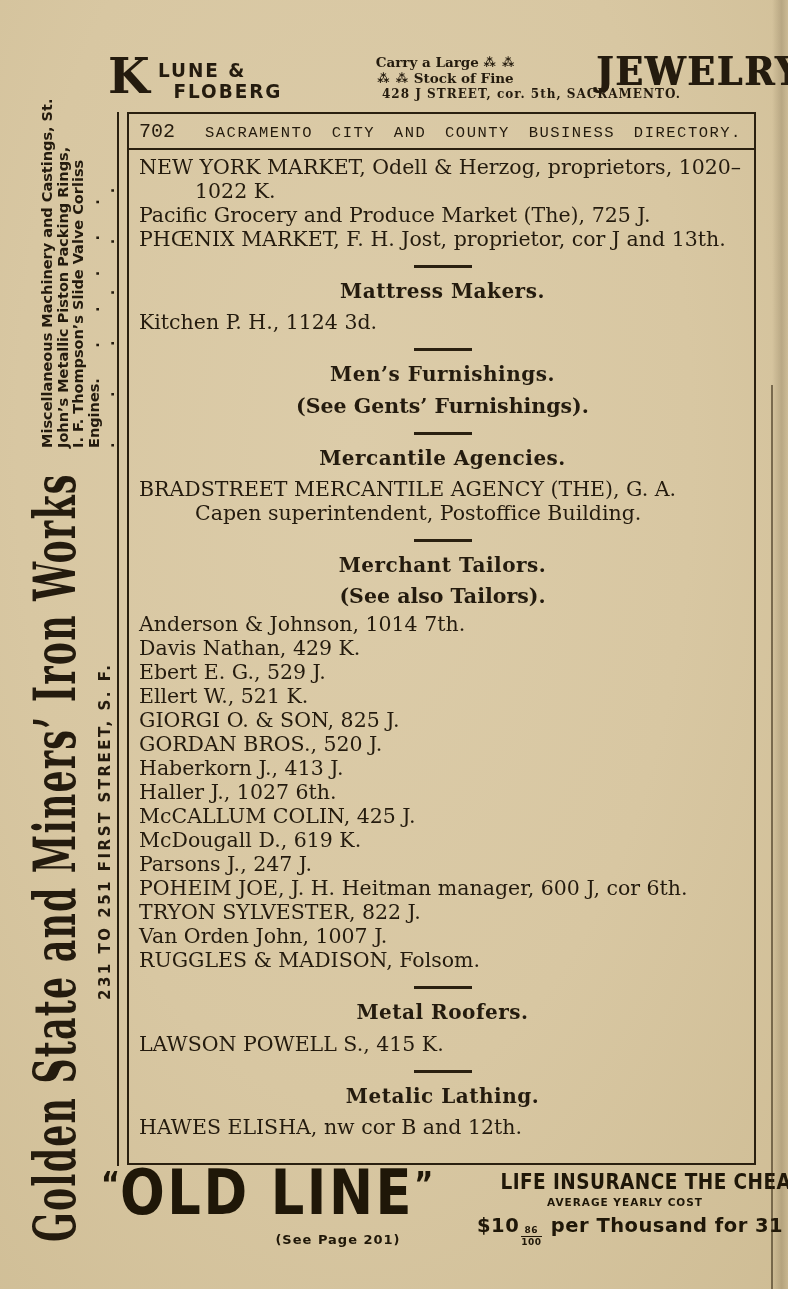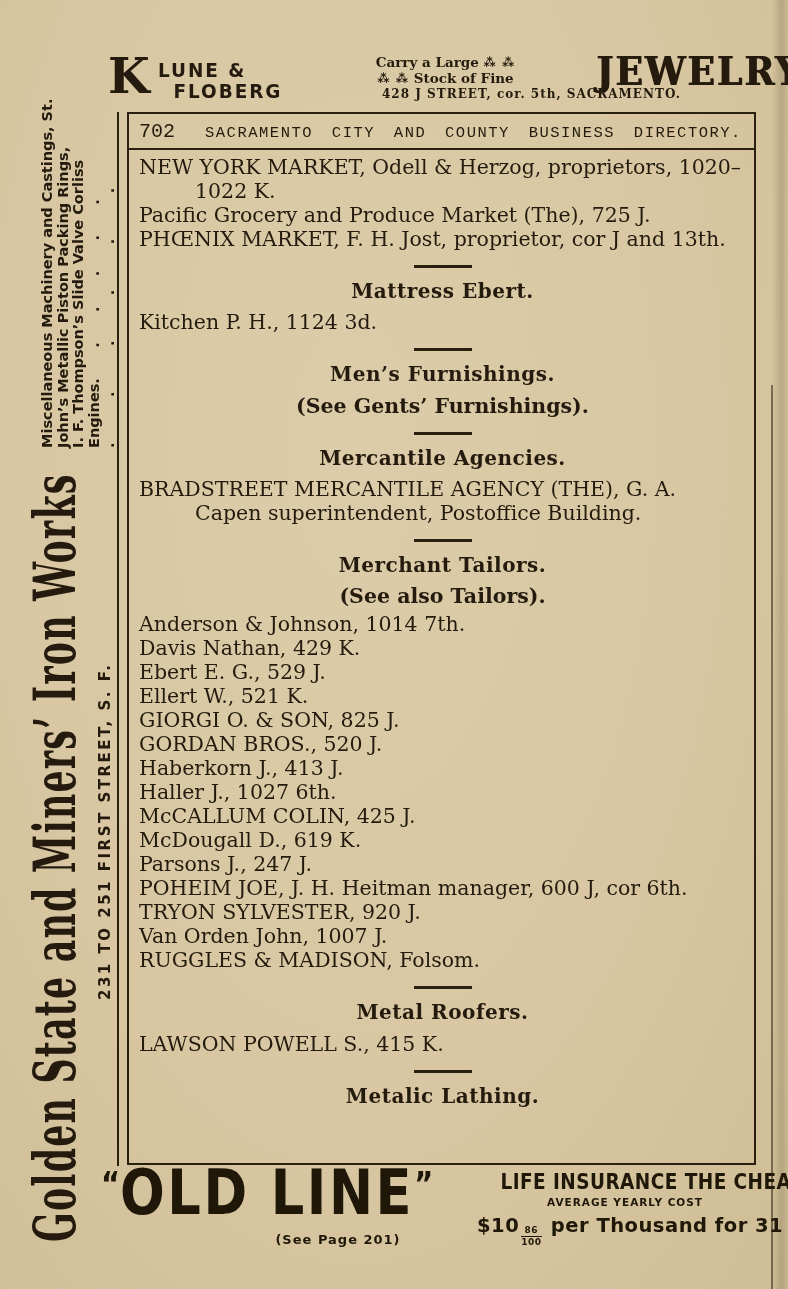--- a/index.html
+++ b/index.html
@@ -96,21 +96,21 @@
       <span class="pg-num">702</span>
       <span class="pg-title">SACRAMENTO CITY AND COUNTY BUSINESS DIRECTORY.</span>
     </div>
     <div class="dir-body">
 
       <p class="entry">NEW YORK MARKET, Odell &amp; Herzog, proprietors, 1020–1022 K.</p>
       <p class="entry">Pacific Grocery and Produce Market (The), 725 J.</p>
       <p class="entry">PHŒNIX MARKET, F. H. Jost, proprietor, cor J and 13th.</p>
 
       <div class="divider"></div>
-      <h3 class="sec-heading">Mattress Ebert.</h3>
+      <h3 class="sec-heading">Mattress Makers.</h3>
       <p class="entry">Kitchen P. H., 1124 3d.</p>
 
       <div class="divider"></div>
       <h3 class="sec-heading">Men’s Furnishings.</h3>
       <p class="sec-note">(See Gents’ Furnishings).</p>
 
       <div class="divider"></div>
       <h3 class="sec-heading">Mercantile Agencies.</h3>
       <p class="entry">BRADSTREET MERCANTILE AGENCY (THE), G. A. Capen superintendent, Postoffice Building.</p>
 
@@ -122,30 +122,31 @@
       <p class="entry">Ebert E. G., 529 J.</p>
       <p class="entry">Ellert W., 521 K.</p>
       <p class="entry">GIORGI O. &amp; SON, 825 J.</p>
       <p class="entry">GORDAN BROS., 520 J.</p>
       <p class="entry">Haberkorn J., 413 J.</p>
       <p class="entry">Haller J., 1027 6th.</p>
       <p class="entry">McCALLUM COLIN, 425 J.</p>
       <p class="entry">McDougall D., 619 K.</p>
       <p class="entry">Parsons J., 247 J.</p>
       <p class="entry">POHEIM JOE, J. H. Heitman manager, 600 J, cor 6th.</p>
-      <p class="entry">TRYON SYLVESTER, 920 J.</p>
+      <p class="entry">TRYON SYLVESTER, 822 J.</p>
       <p class="entry">Van Orden John, 1007 J.</p>
       <p class="entry">RUGGLES &amp; MADISON, Folsom.</p>
 
       <div class="divider"></div>
       <h3 class="sec-heading">Metal Roofers.</h3>
       <p class="entry">LAWSON POWELL S., 415 K.</p>
 
       <div class="divider"></div>
       <h3 class="sec-heading">Metalic Lathing.</h3>
+      <p class="entry">HAWES ELISHA, nw cor B and 12th.</p>
 
     </div>
   </div>
 
   <div class="sb-small">
     <div class="sb-line">Miscellaneous Machinery and Castings, St.</div>
     <div class="sb-line">John’s Metallic Piston Packing Rings,</div>
     <div class="sb-line">I. F. Thompson’s Slide Valve Corliss</div>
     <div class="sb-line">Engines.      .      .      .      .      .</div>
     <div class="sb-line">.         .         .         .         .         .</div>

